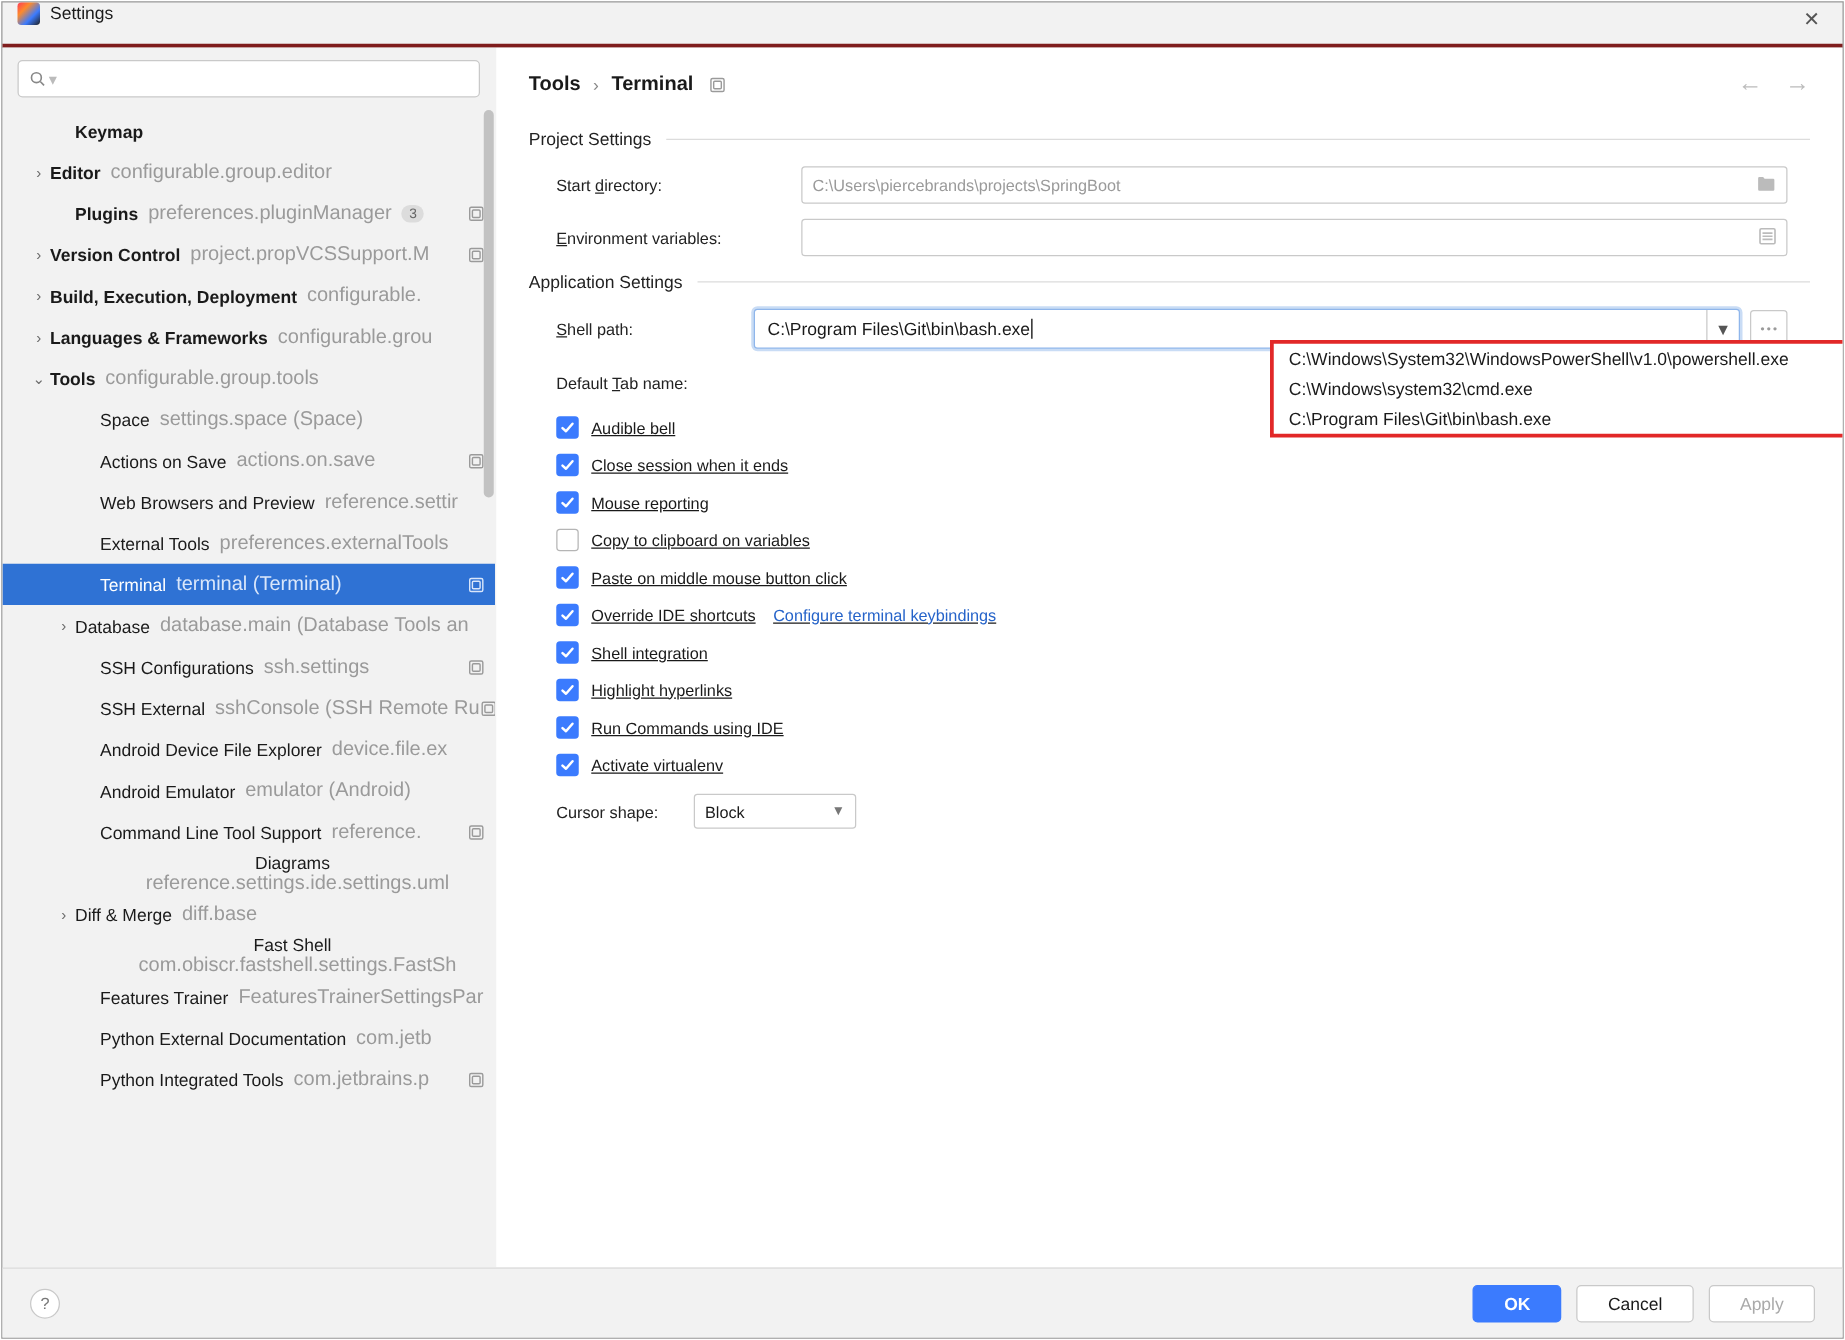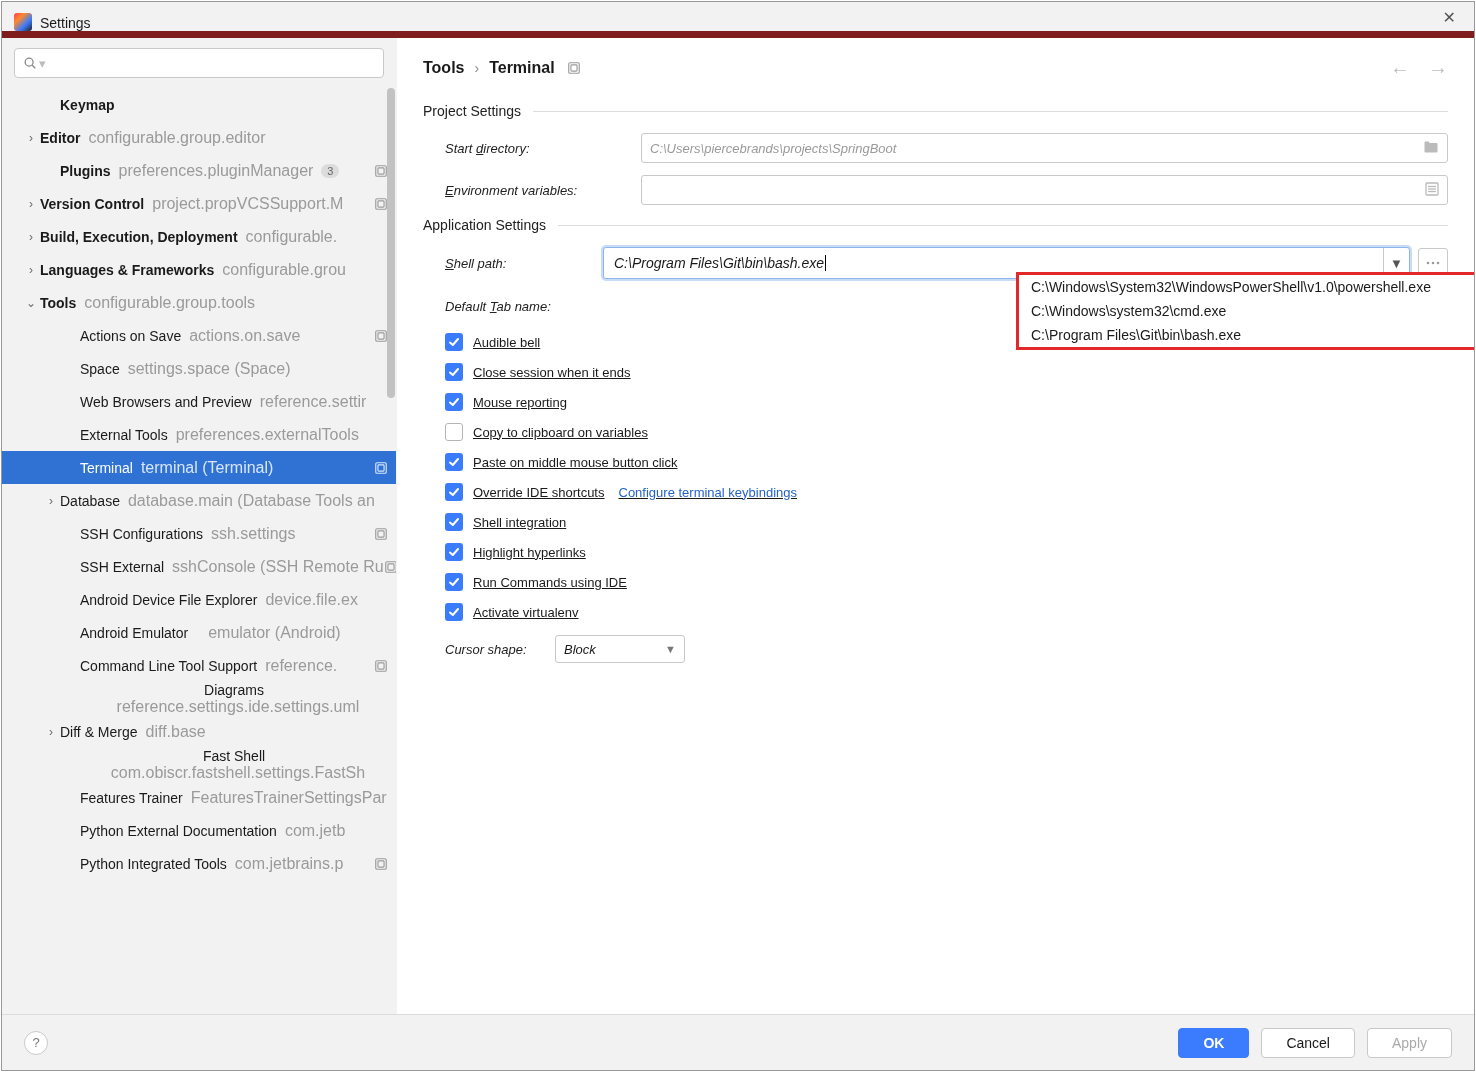--- a/index.html
+++ b/index.html
@@ -19,23 +19,23 @@
     border: 1px solid #999;
     display: flex;
     flex-direction: column;
     background: #f2f2f2;
     margin: 1px;
   }
   
   .titlebar {
     height: 36px;
     display: flex;
-    align-items: flex-end;
+    align-items: flex-start;
     padding: 0 12px;
-    border-bottom: 7px solid #7f1d1d;
+    border-bottom: 3px solid #7f1d1d;
   }
   .titlebar .app-icon {
     width: 18px; height: 18px; margin-right: 8px;
     background: linear-gradient(135deg,#fe3b57 0%,#fd8a2b 30%,#3b7bfe 65%,#1f1f1f 100%);
     border-radius: 3px;
   }
   .titlebar .title { font-size: 14px; }
   .titlebar .spacer { flex: 1; }
   .titlebar .close-x {
     font-size: 16px; color: #555; cursor: pointer; padding: 4px 6px;
@@ -143,22 +143,21 @@
   }
   .section-title {
     display: flex; align-items: center;
     margin: 10px 0 14px 0;
     font-size: 14px;
     color: #222;
   }
   .section-title .line { flex:1; height:1px; background:#dcdcdc; margin-left: 12px; }
   .form-row {
     display: flex; align-items: center;
-    margin: 12px 0;
-    font-style: italic;
+    margin: 12px 18px;
   }
   .form-row .lbl { width: 196px; color: #222; }
   .form-row .lbl .ul { text-decoration: underline; }
   .text-input {
     flex: 1;
     height: 30px;
     border: 1px solid #c9c9c9;
     border-radius: 3px;
     background: #fff;
     padding: 0 8px;
@@ -326,32 +325,32 @@
               <span class="chev">›</span>
               <span class="label bold">Languages &amp; Frameworks</span>
               <span class="sub">configurable.grou</span>
             </div>
             <div class="tree-row" style="padding-left: 20px;">
               <span class="chev">⌄</span>
               <span class="label bold">Tools</span>
               <span class="sub">configurable.group.tools</span>
             </div>
             <div class="tree-row" style="padding-left: 78px;">
+              <span class="label">Space</span>
+              <span class="sub">settings.space (Space)</span>
+            </div>
+            <div class="tree-row" style="padding-left: 78px;">
               <span class="label">Actions on Save</span>
               <span class="sub">actions.on.save</span>
               <span class="proj-icon">
                 <svg viewBox="0 0 16 16" fill="none" stroke="currentColor" stroke-width="1.3">
                   <rect x="2" y="2" width="12" height="12" rx="1.5"></rect>
                   <rect x="4.5" y="4.5" width="7" height="7" rx="1"></rect>
                 </svg>
               </span>
-            </div>
-            <div class="tree-row" style="padding-left: 78px;">
-              <span class="label">Space</span>
-              <span class="sub">settings.space (Space)</span>
             </div>
             <div class="tree-row" style="padding-left: 78px;">
               <span class="label">Web Browsers and Preview</span>
               <span class="sub">reference.settir</span>
             </div>
             <div class="tree-row" style="padding-left: 78px;">
               <span class="label">External Tools</span>
               <span class="sub">preferences.externalTools</span>
             </div>
             <div class="tree-row selected" style="padding-left: 78px;">
@@ -386,21 +385,21 @@
                 <svg viewBox="0 0 16 16" fill="none" stroke="currentColor" stroke-width="1.3">
                   <rect x="2" y="2" width="12" height="12" rx="1.5"></rect>
                   <rect x="4.5" y="4.5" width="7" height="7" rx="1"></rect>
                 </svg>
               </span>
             </div>
             <div class="tree-row" style="padding-left: 78px;">
               <span class="label">Android Device File Explorer</span>
               <span class="sub">device.file.ex</span>
             </div>
-            <div class="tree-row" style="padding-left: 78px; gap: 12px;">
+            <div class="tree-row" style="padding-left: 78px;">
               <span class="label">Android Emulator</span>
               <span class="sub">emulator (Android)</span>
             </div>
             <div class="tree-row" style="padding-left: 78px;">
               <span class="label">Command Line Tool Support</span>
               <span class="sub">reference.</span>
               <span class="proj-icon">
                 <svg viewBox="0 0 16 16" fill="none" stroke="currentColor" stroke-width="1.3">
                   <rect x="2" y="2" width="12" height="12" rx="1.5"></rect>
                   <rect x="4.5" y="4.5" width="7" height="7" rx="1"></rect>

